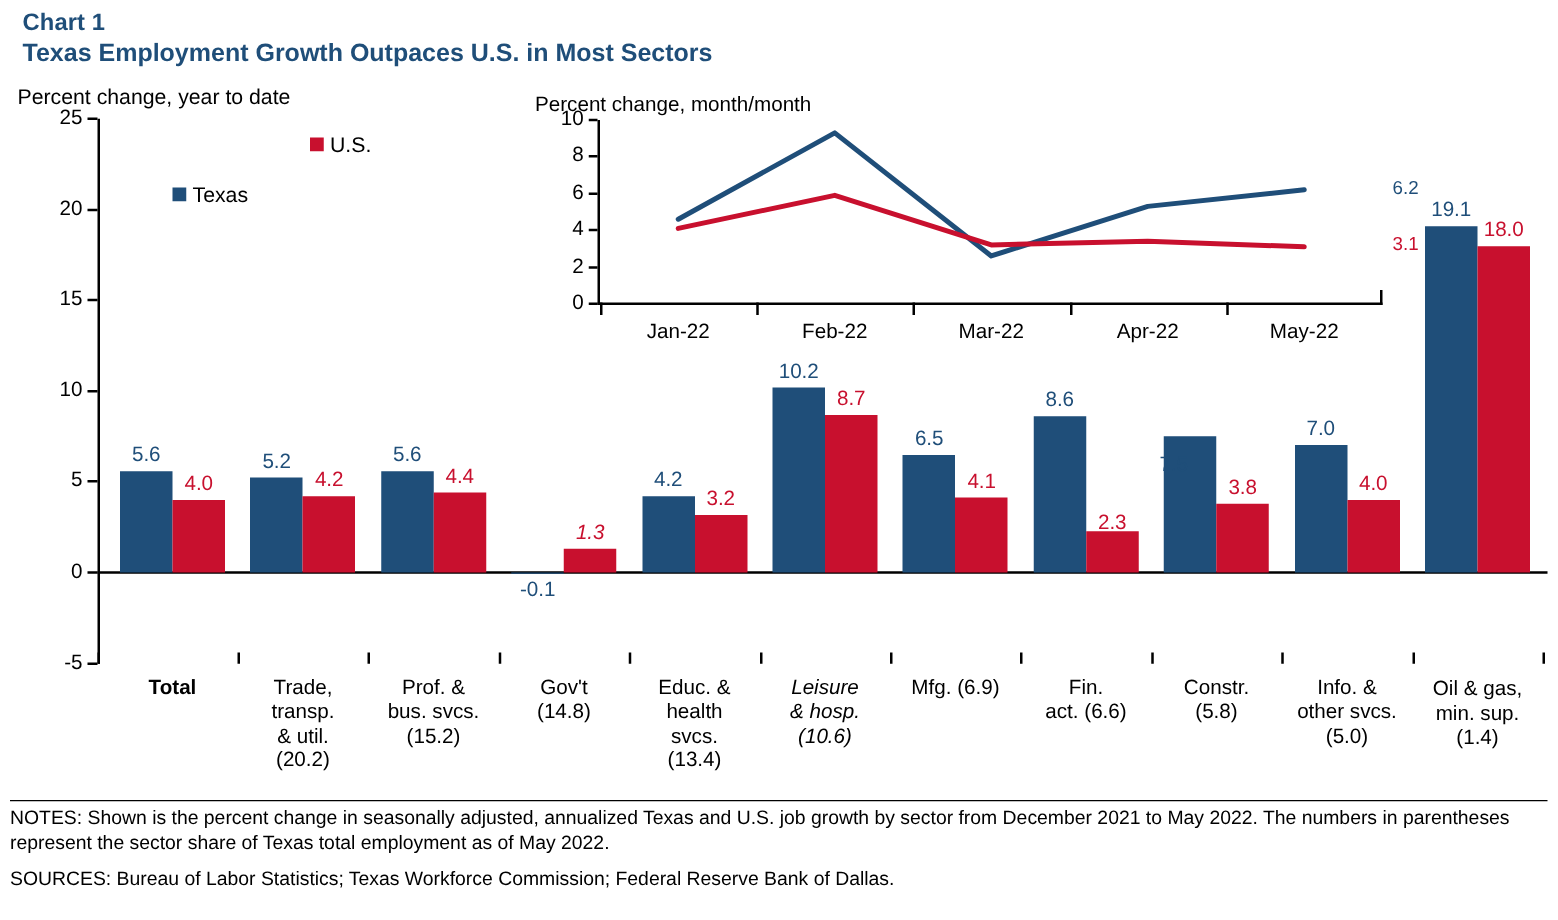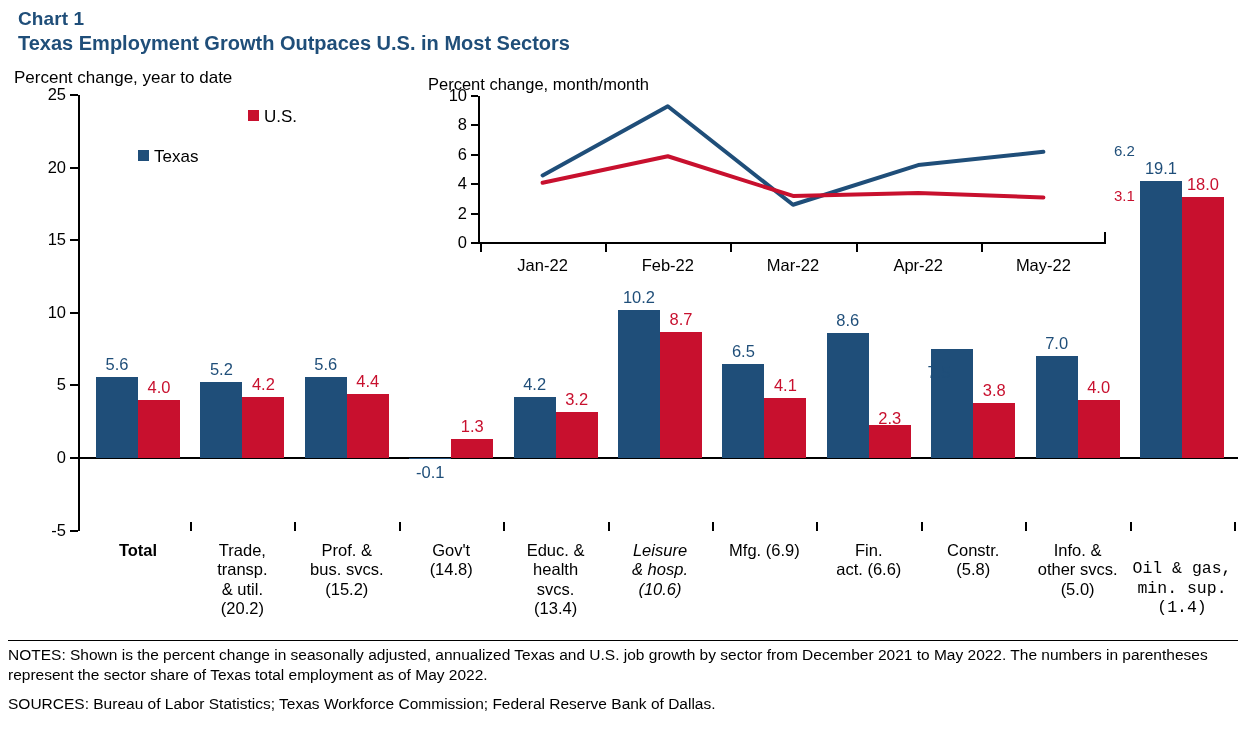--- a/index.html
+++ b/index.html
@@ -241,21 +241,21 @@
       <div class="bar-value tx" style="width: 62px; left: 190.4px; top: 270.496px;">5.2</div>
       <div class="bar us" style="left: 242.4px; width: 42px; height: 60.984px; bottom: auto; top: 307.016px;"></div>
       <div class="bar-value us" style="width: 62px; left: 232.4px; top: 285.016px;">4.2</div>
       <div class="bar tx" style="left: 304.8px; width: 42px; height: 81.312px; bottom: auto; top: 286.688px;"></div>
       <div class="bar-value tx" style="width: 62px; left: 294.8px; top: 264.688px;">5.6</div>
       <div class="bar us" style="left: 346.8px; width: 42px; height: 63.888px; bottom: auto; top: 304.112px;"></div>
       <div class="bar-value us" style="width: 62px; left: 336.8px; top: 282.112px;">4.4</div>
       <div class="bar tx" style="left: 409.2px; width: 42px; height: 1.452px; bottom: auto; top: 368px;"></div>
       <div class="bar-value tx" style="width: 62px; left: 399.2px; top: 373.452px;">-0.1</div>
       <div class="bar us" style="left: 451.2px; width: 42px; height: 18.876px; bottom: auto; top: 349.124px;"></div>
-      <div class="bar-value us" style="width: 62px; left: 441.2px; top: 327.124px;">1.3</div>
+      <div class="bar-value us" style="width: 62px; left: 441.2px; top: 327.124px; font-style: italic;">1.3</div>
       <div class="bar tx" style="left: 513.6px; width: 42px; height: 60.984px; bottom: auto; top: 307.016px;"></div>
       <div class="bar-value tx" style="width: 62px; left: 503.6px; top: 285.016px;">4.2</div>
       <div class="bar us" style="left: 555.6px; width: 42px; height: 46.464px; bottom: auto; top: 321.536px;"></div>
       <div class="bar-value us" style="width: 62px; left: 545.6px; top: 299.536px;">3.2</div>
       <div class="bar tx" style="left: 618px; width: 42px; height: 148.104px; bottom: auto; top: 219.896px;"></div>
       <div class="bar-value tx" style="width: 62px; left: 608px; top: 197.896px;">10.2</div>
       <div class="bar us" style="left: 660px; width: 42px; height: 126.324px; bottom: auto; top: 241.676px;"></div>
       <div class="bar-value us" style="width: 62px; left: 650px; top: 219.676px;">8.7</div>
       <div class="bar tx" style="left: 722.4px; width: 42px; height: 94.38px; bottom: auto; top: 273.62px;"></div>
       <div class="bar-value tx" style="width: 62px; left: 712.4px; top: 251.62px;">6.5</div>
@@ -311,21 +311,21 @@
 &amp; hosp.
 (10.6)</div>
       <div class="cat-label" style="left: 704.4px; width: 120px; top: 450.6px;">Mfg. (6.9)</div>
       <div class="cat-label" style="left: 808.8px; width: 120px; top: 450.6px;">Fin.
 act. (6.6)</div>
       <div class="cat-label" style="left: 913.2px; width: 120px; top: 450.6px;">Constr.
 (5.8)</div>
       <div class="cat-label" style="left: 1017.6px; width: 120px; top: 450.6px;">Info. &amp;
 other svcs.
 (5.0)</div>
-      <div class="cat-label" style="left: 1122px; width: 120px; top: 469px; font-family: Liberation Mono, monospace;">Oil &amp; gas,
+      <div class="cat-label" style="left: 1122px; width: 120px; top: 452px;">Oil &amp; gas,
 min. sup.
 (1.4)</div>
     </div>
 
   <div id="legend">
     <div class="legend-item" style="left:0px; top:0px;margin-top:40px;">
       <span class="legend-swatch tx"></span><span class="legend-text">Texas</span>
     </div>
     <div class="legend-item" style="left:110px; top:0px;">
       <span class="legend-swatch us"></span><span class="legend-text">U.S.</span>

